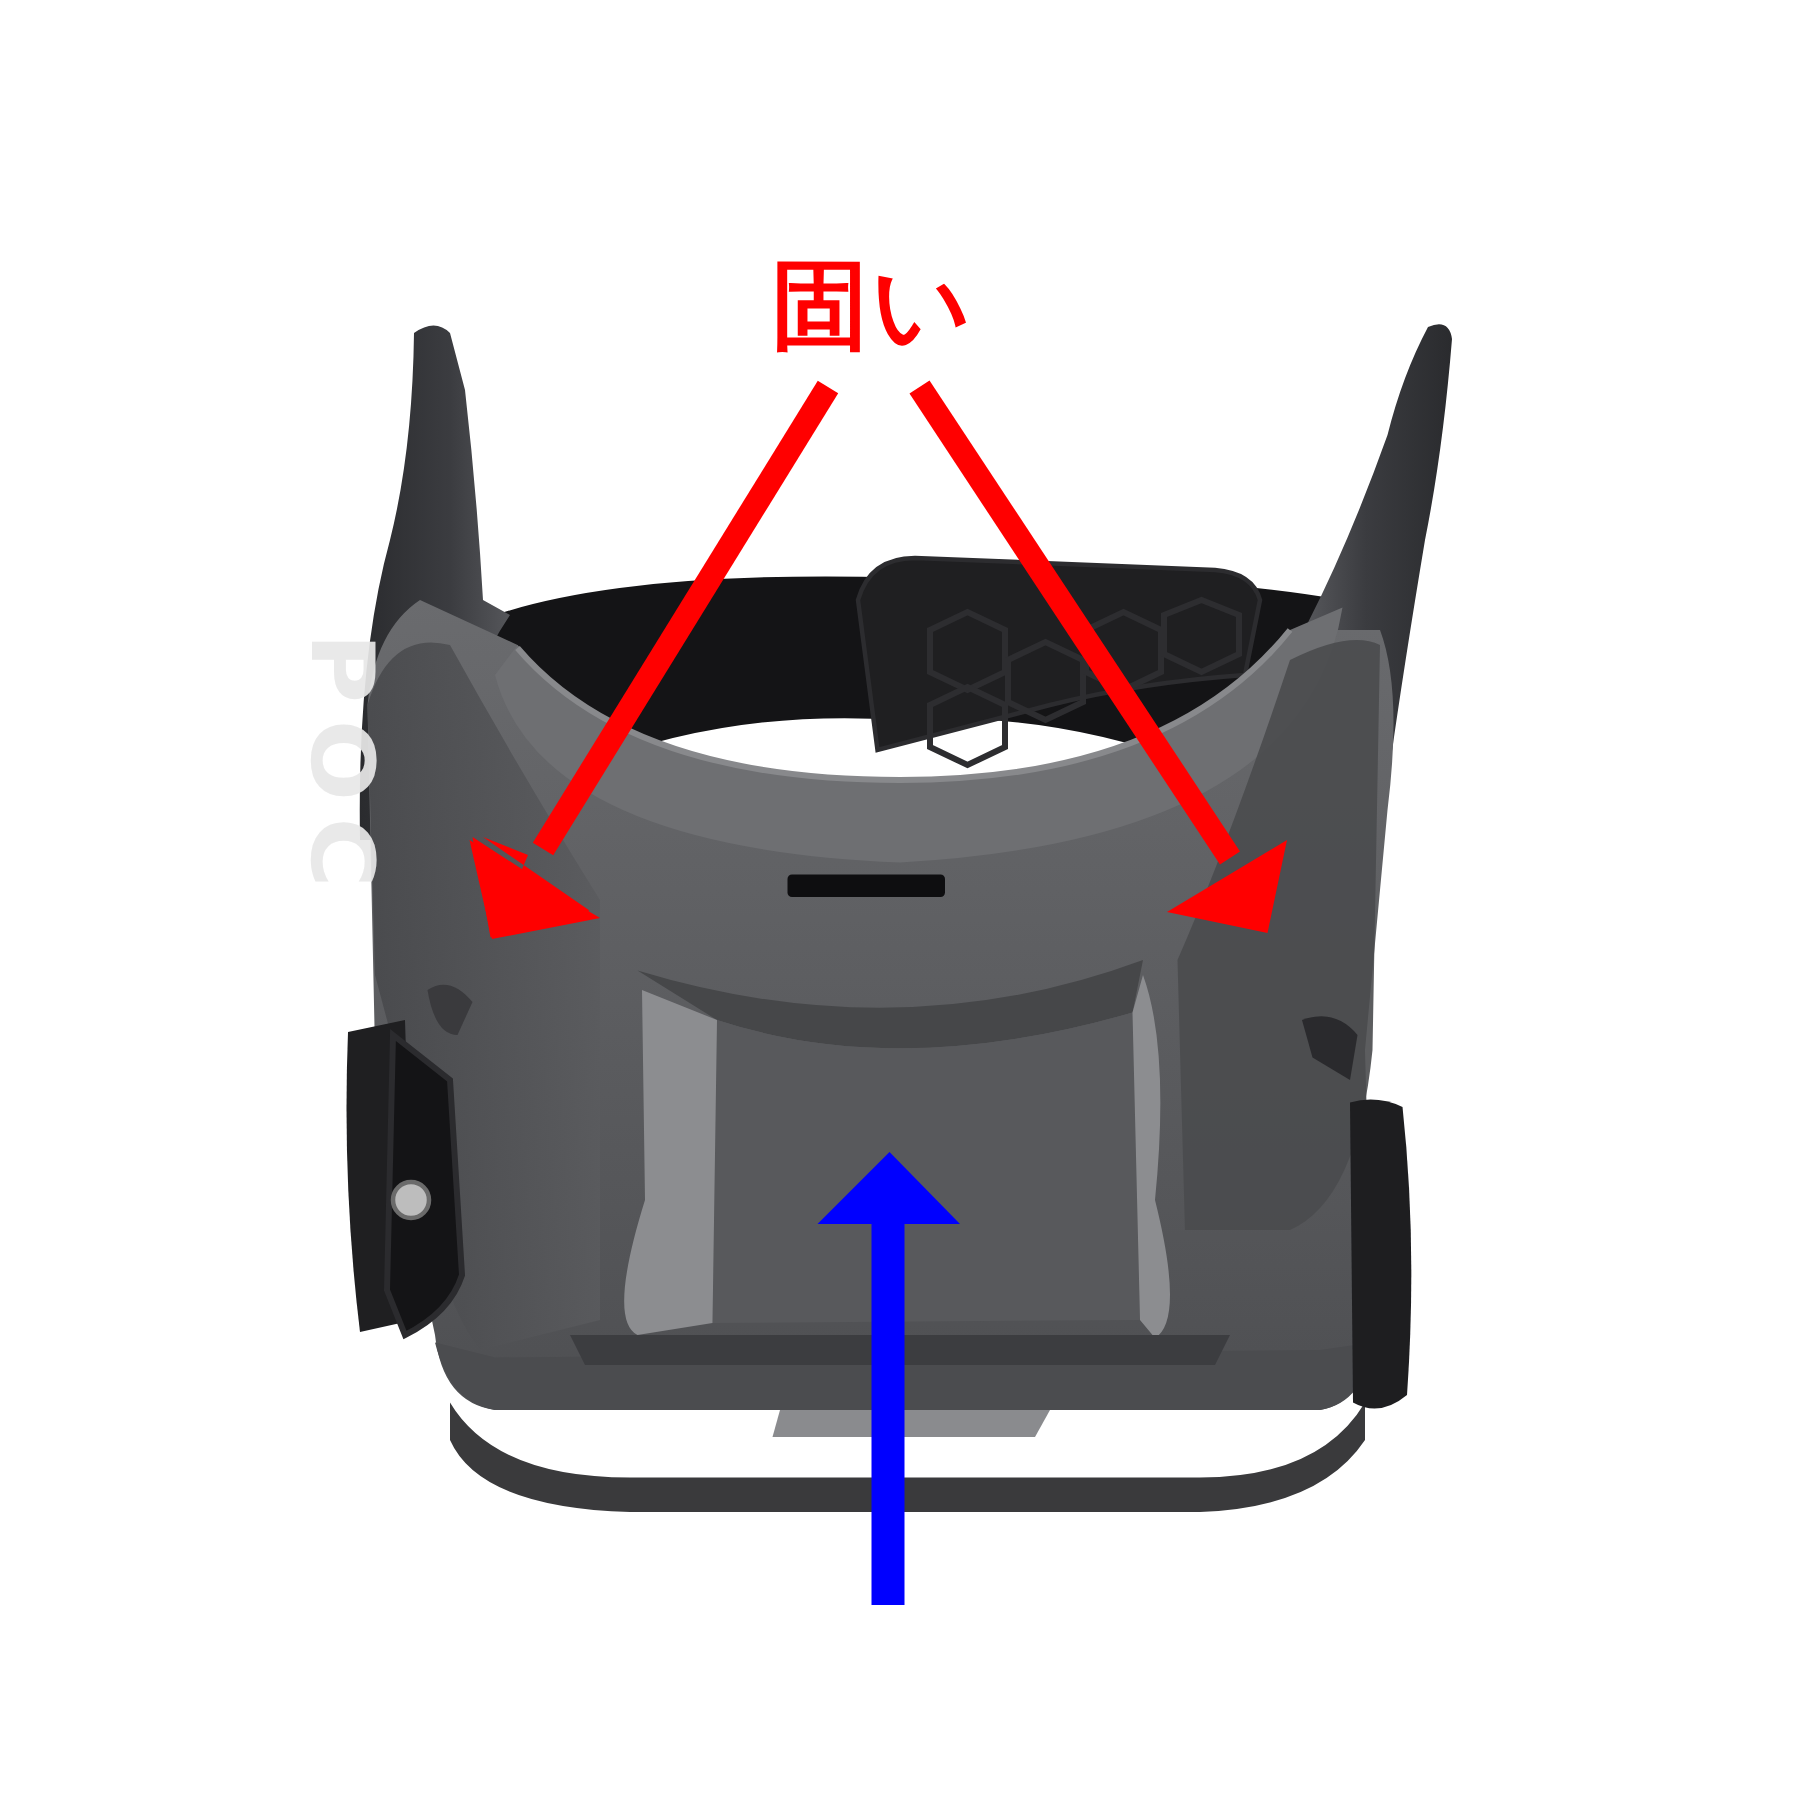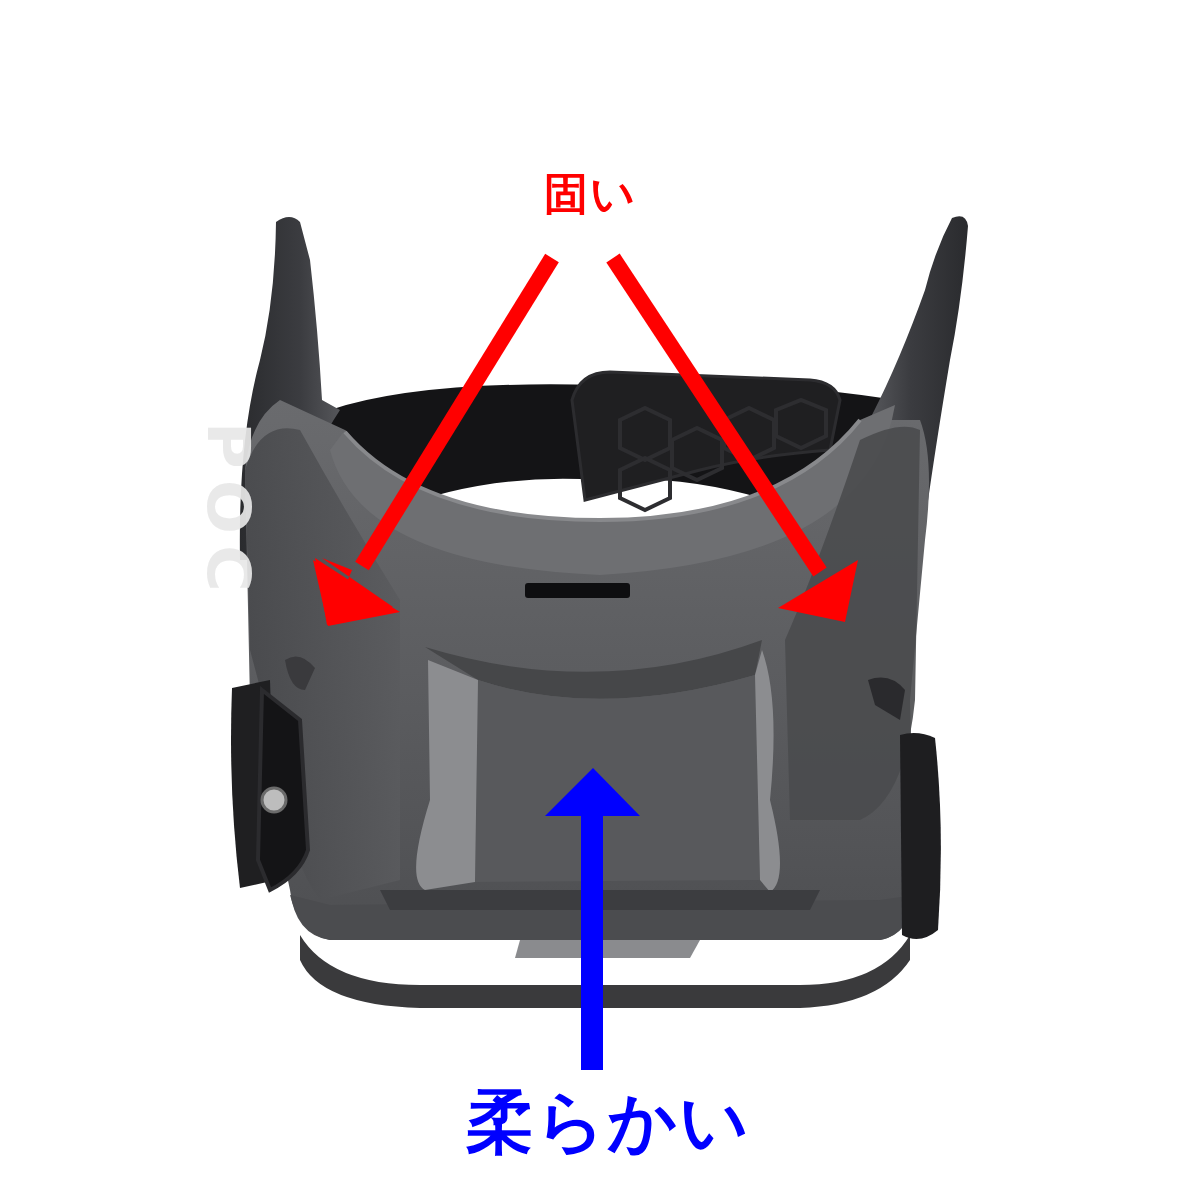--- a/index.html
+++ b/index.html
@@ -3,21 +3,21 @@
   <meta charset="utf-8">
   <style>
     html, body { margin: 0; padding: 0; background: #ffffff; }
     body { width: 1200px; height: 1200px; position: relative; overflow: hidden;
            font-family: "DejaVu Sans", sans-serif; }
     .canvas { position: absolute; left: 0; top: 0; width: 1200px; height: 1200px; }
     .label {
       position: absolute; font-weight: bold; white-space: nowrap; line-height: 1;
       font-family: "DejaVu Sans", sans-serif; letter-spacing: 2px;
     }
-    .label-hard { left: 514px; top: 172px; font-size: 44px; margin-left: 30px; }
+    .label-hard { left: 514px; top: 172px; font-size: 65px; }
     .label-soft { left: 466px; top: 1088px; font-size: 68px; }
     .brand {
       position: absolute; left: 262px; top: 422px; color: #e8e8e8;
       font-family: "DejaVu Sans", sans-serif; font-size: 58px; font-weight: bold;
       transform: rotate(90deg) scaleX(1.1); transform-origin: left top;
       letter-spacing: 10px; opacity: 0.92;
     }
   </style>
 </head>
 <body>
@@ -110,14 +110,13 @@
       <polygon points="858,560 845,622 778,608" fill="#ff0000"></polygon>
     </g>
 
     <g>
       <rect x="581" y="815" width="22" height="255" fill="#0000ff"></rect>
       <polygon points="593,768 640,816 545,816" fill="#0000ff"></polygon>
     </g>
   </svg>
 
   <div class="label label-hard" style="color:#ff0000">固い</div>
-  <div class="label label-soft" style="color:#0000ff">柔らかい</div>
 </div>
 
 </body></html>

